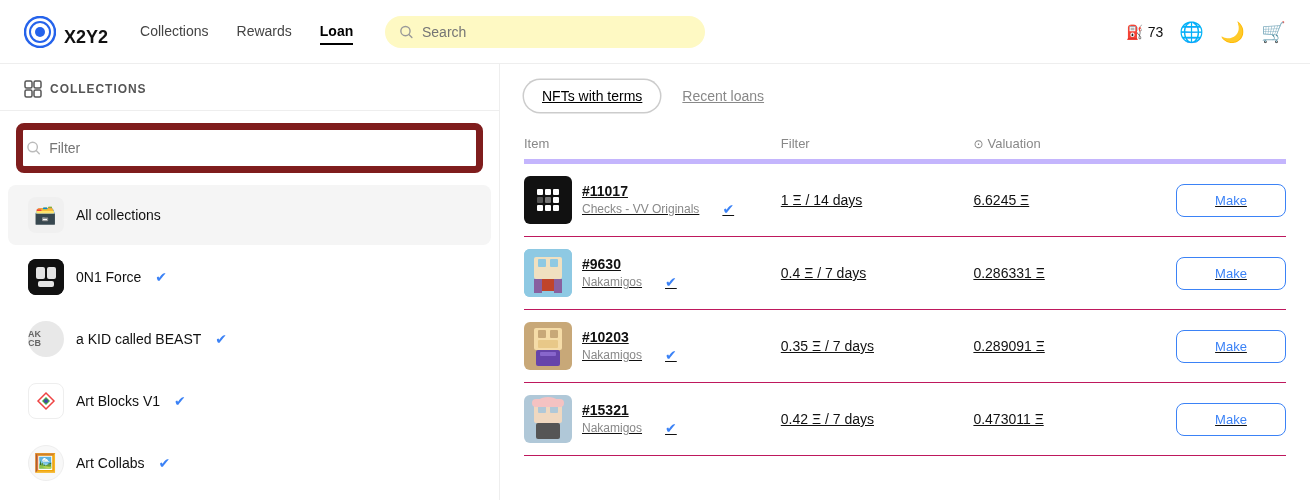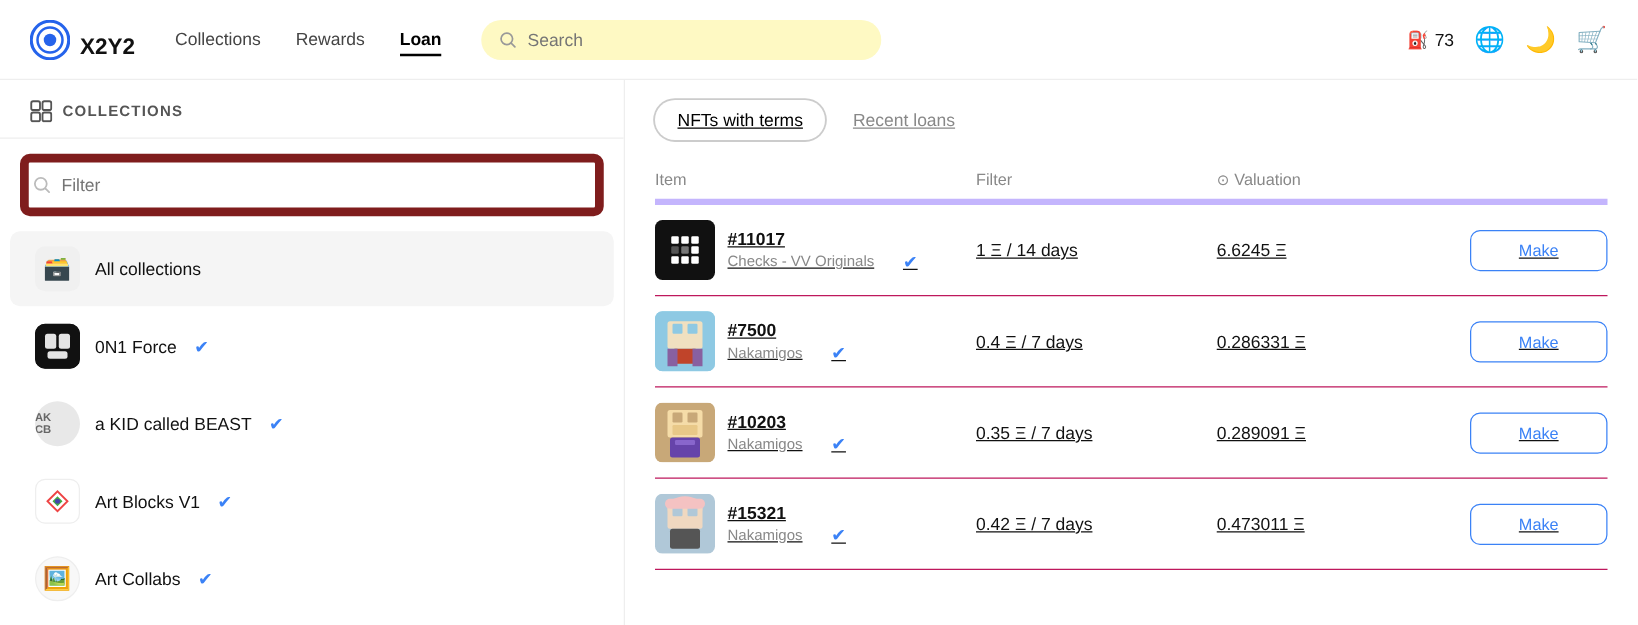--- a/index.html
+++ b/index.html
@@ -234,21 +234,21 @@
             <rect width="48" height="48" fill="#8ec9e3"></rect>
             <rect x="10" y="8" width="28" height="22" rx="2" fill="#f0e0c0"></rect>
             <rect x="14" y="10" width="8" height="8" rx="1" fill="#8ec9e3"></rect>
             <rect x="26" y="10" width="8" height="8" rx="1" fill="#8ec9e3"></rect>
             <rect x="14" y="30" width="20" height="12" rx="2" fill="#c0442a"></rect>
             <rect x="10" y="30" width="8" height="14" fill="#8860a0"></rect>
             <rect x="30" y="30" width="8" height="14" fill="#8860a0"></rect>
           </svg>
         </div>
         <div>
-          <div class="nft-id">#7500</div>
+          <div class="nft-id">#9630</div>
           <div class="nft-collection">
             <span>Nakamigos</span>
             <span class="verify-icon">✔</span>
           </div>
         </div>
       </div>
       <div class="terms-cell">0.4 Ξ / 7 days</div>
       <div class="valuation-cell">0.286331 Ξ</div>
       <button class="make-btn">Make</button>
     </div>

